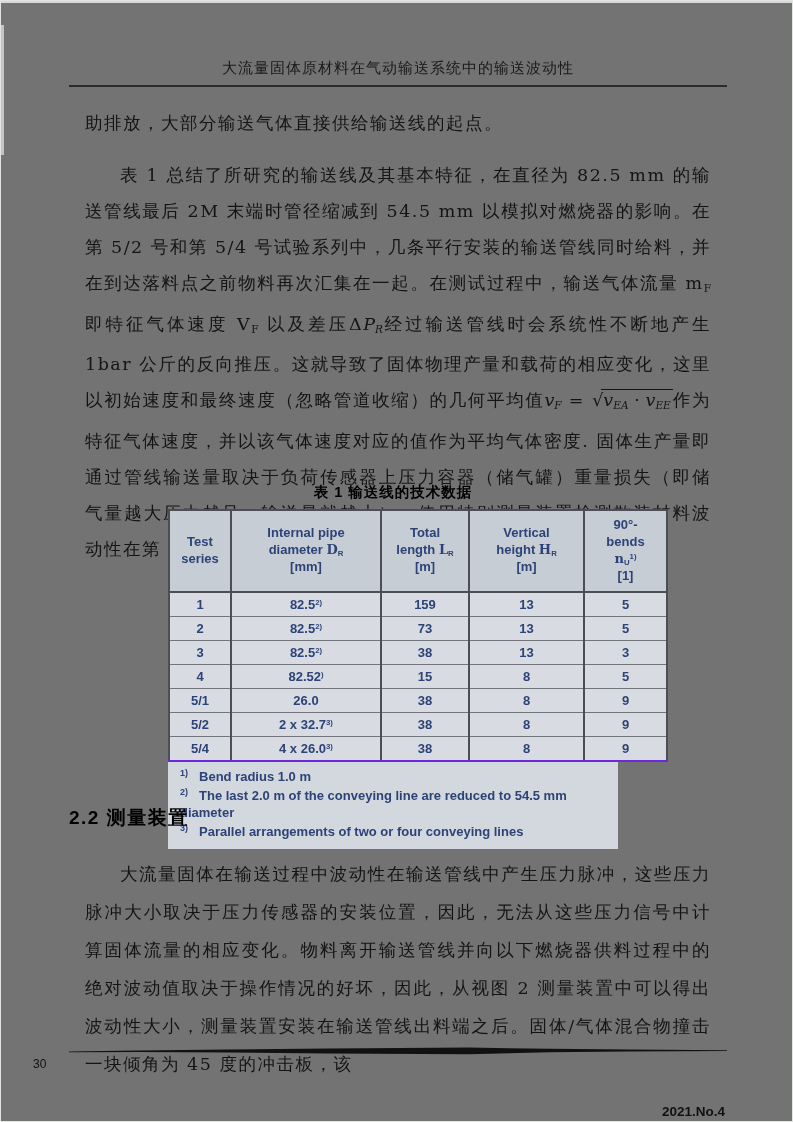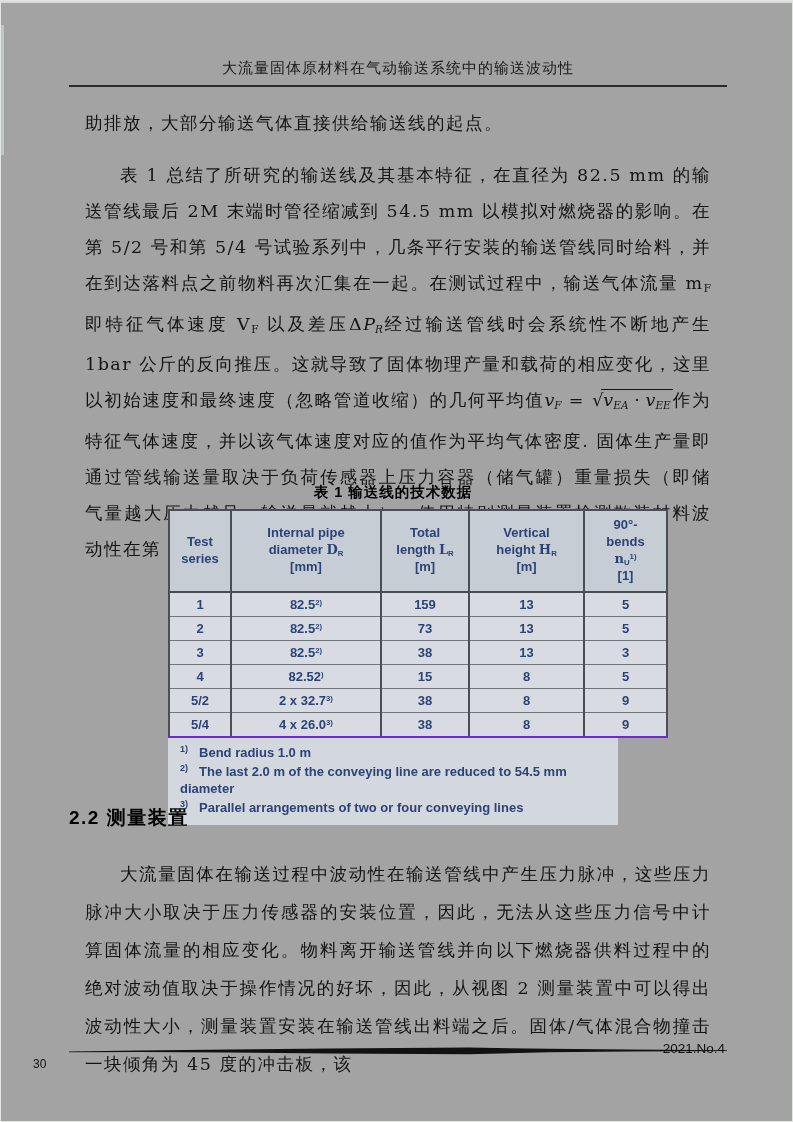--- a/index.html
+++ b/index.html
@@ -1,17 +1,17 @@
 <!DOCTYPE html>
 <html><head>
 <meta charset="utf-8">
 <style>
   html,body{margin:0;padding:0;background:#ffffff;}
   .page{
-    position:relative;width:793px;height:1122px;background:#a3a3a3;
+    position:relative;width:793px;height:1122px;background:#737373;
     font-family:"DejaVu Serif",serif;overflow:hidden;
     border:1px solid #e3e5e2;box-sizing:border-box;
   }
   .scan-edge-top{position:absolute;left:0;top:0;width:100%;height:2px;background:#d7dad6;}
   .scan-edge-left{position:absolute;left:0;top:24px;width:3px;height:130px;background:#c2c6c2;}
 
   .running-title{
     position:absolute;left:68px;top:58px;width:658px;text-align:center;
     font-size:15px;color:#1a1a1a;letter-spacing:1px;font-family:"DejaVu Serif",serif;
   }
@@ -63,22 +63,22 @@
     margin:16px;font-size:17.5px;line-height:38px;color:#141414;
     text-align:justify;letter-spacing:1.5px;text-indent:2em;
   }
 
   .footer-rule{position:absolute;left:68px;top:1045px;width:658px;height:10px;}
   .footer-page{
     position:absolute;left:0;top:1056px;width:100%;text-align:left;
     font-family:"Liberation Sans",sans-serif;font-size:12px;color:#111;margin-left:32px;
   }
   .footer-issue{
-    position:absolute;right:67px;top:1040px;
-    font-family:"Liberation Sans",sans-serif;font-size:13.5px;color:#111;
+    position:absolute;right:67px;top:1103px;
+    font-family:"Liberation Sans",sans-serif;font-size:13.5px;color:#111;font-weight:bold;
   }
 </style>
 </head>
 <body>
 
 <div class="page">
   <div class="scan-edge-top"></div>
   <div class="scan-edge-left"></div>
 
   <div class="running-title">大流量固体原材料在气动输送系统中的输送波动性</div>
@@ -131,20 +131,27 @@
             <td>3</td>
           </tr>
         <tr>
             <td>4</td>
             <td><span>82.52</span><sup>)</sup></td>
             <td>15</td>
             <td>8</td>
             <td>5</td>
           </tr>
         <tr>
+            <td>5/1</td>
+            <td><span>26.0</span><sup></sup></td>
+            <td>38</td>
+            <td>8</td>
+            <td>9</td>
+          </tr>
+        <tr>
             <td>5/2</td>
             <td><span>2 x 32.7</span><sup>3)</sup></td>
             <td>38</td>
             <td>8</td>
             <td>9</td>
           </tr>
         <tr>
             <td>5/4</td>
             <td><span>4 x 26.0</span><sup>3)</sup></td>
             <td>38</td>

